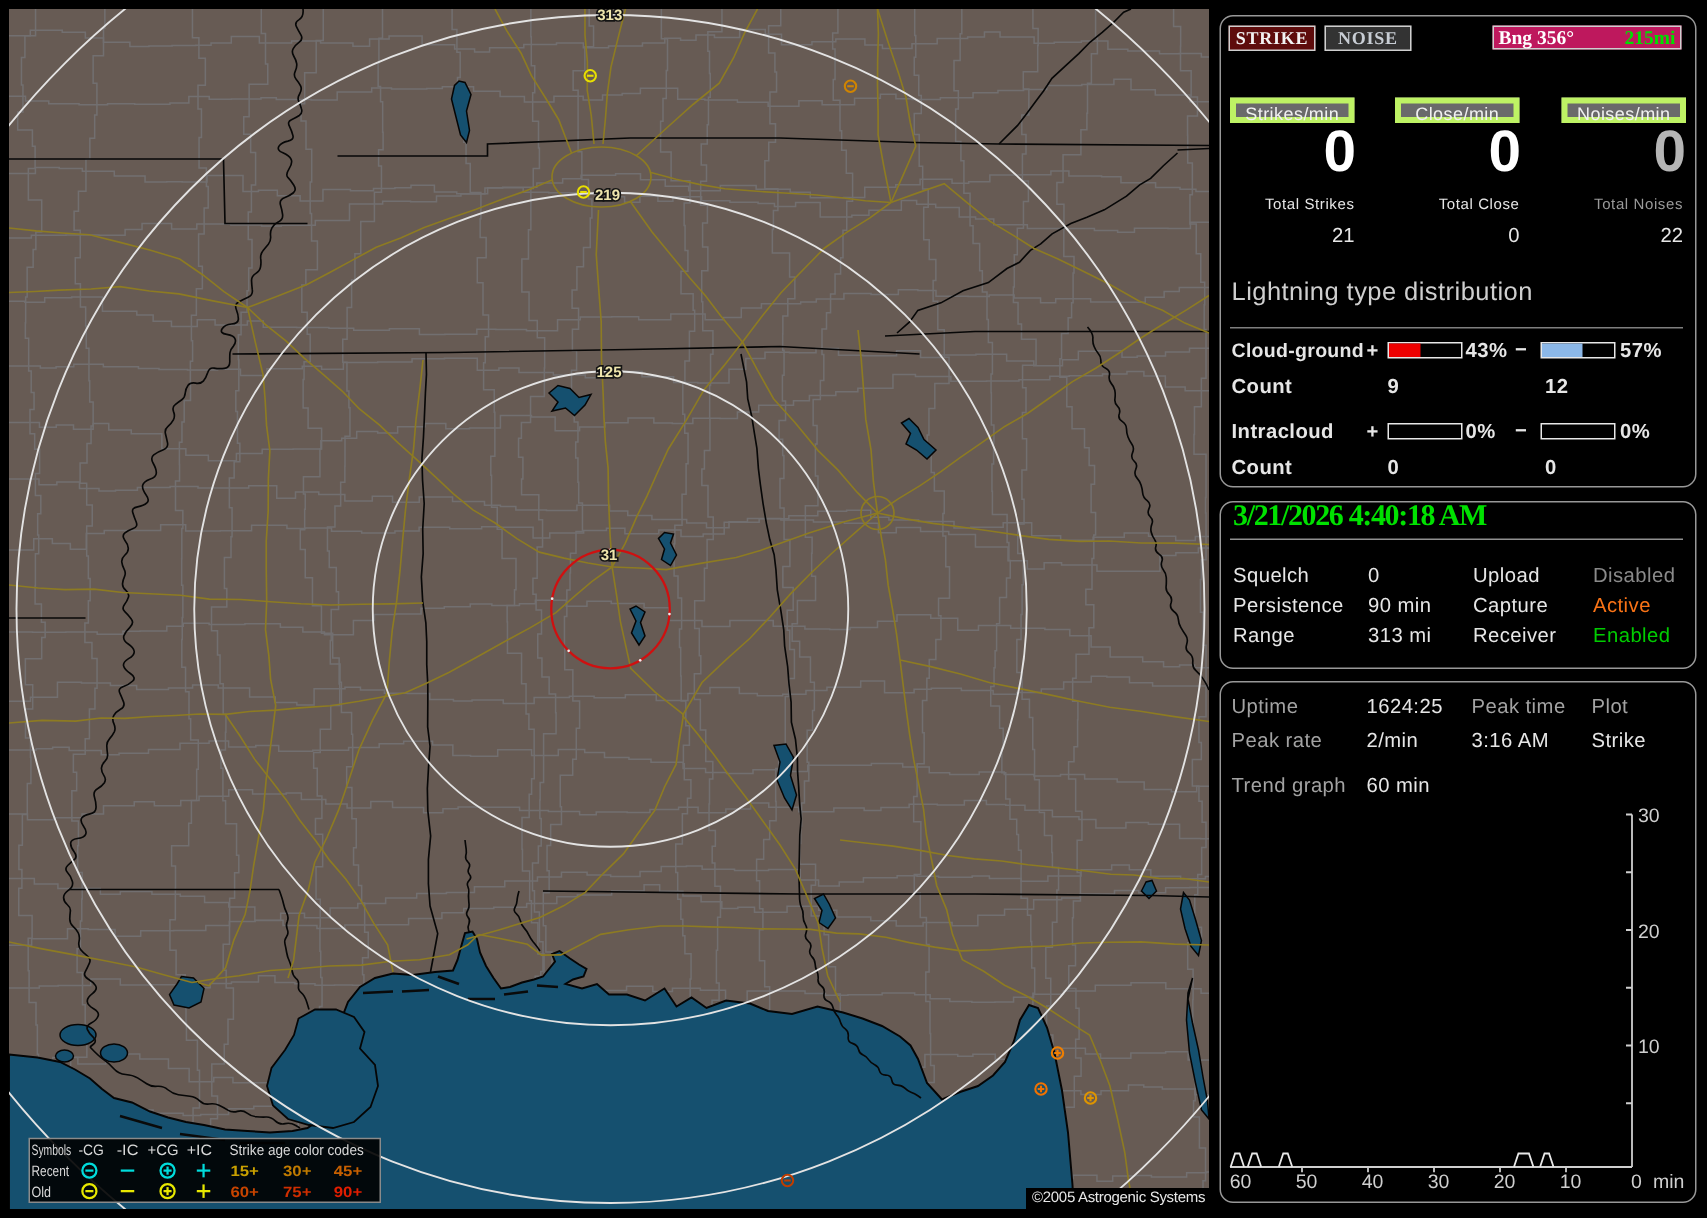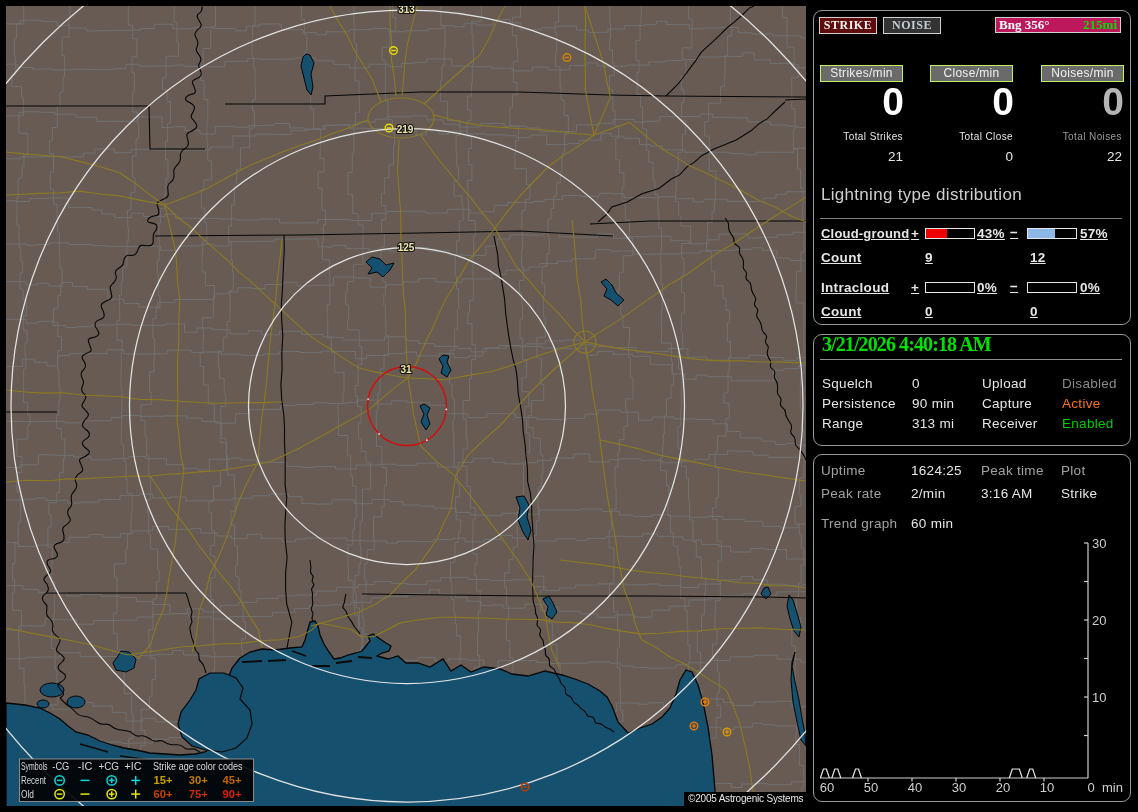--- a/index.html
+++ b/index.html
@@ -5,28 +5,28 @@
 html,body { width:1138px; height:812px; background:#000; overflow:hidden;
   font-family:"Liberation Sans", sans-serif; }
 .box { position:absolute; border:1px solid #989898; border-radius:9px; background:#000; }
 .btn { position:absolute; border:1px solid #cfcfcf; text-align:center;
   font-weight:bold; font-size:12px; line-height:15px; letter-spacing:0.5px; }
 .serif { font-family:"Liberation Serif", serif; }
 .bngbox { position:absolute; left:995px; top:17px; width:126px; height:16px;
   background:#be185d; border:1px solid #cfcfcf; font-weight:bold; font-size:13px;
   line-height:14px; display:flex; justify-content:space-between; padding:0 3px; }
 .sbtn { position:absolute; top:65px; width:83px; height:17px; background:#6a6a6a;
-  border:1px solid #bef264; color:#f0f0f0; font-size:12px; line-height:15px;
+  border:4px solid #bef264; color:#f0f0f0; font-size:12px; line-height:15px;
   text-align:center; letter-spacing:0.3px; }
 .bigz { position:absolute; top:85px; font-size:39px; font-weight:bold;
   letter-spacing:0; line-height:34px; }
 .tlab { position:absolute; top:131px; font-size:10px; letter-spacing:0.4px;margin-left:32px; }
 .tval { position:absolute; top:149px; font-size:13.5px; color:#e6e6e6; }
 .txt { position:absolute; color:#e6e6e6; font-size:13.5px; letter-spacing:0.3px; }
-.txt.b { font-weight:bold;text-decoration:underline; }
+.txt.b { font-weight:bold; }
 .bar { position:absolute; width:50px; height:11px; border:1px solid #e8e8e8; background:#000; }
 </style></head>
 <body>
 <svg id="map" style="position:absolute;left:6px;top:6px" width="800" height="800" viewBox="6 6 800 800">
 <rect x="6" y="6" width="800" height="800" fill="#675B54"></rect>
 <g stroke="#7d848c" stroke-width="1" fill="none" opacity="0.5">
 <path d="M23.7,6 L23.7,23.9 L16.6,23.9 L16.6,38.4 L14.3,38.4 L14.3,56.7 L15.3,56.7 L15.3,74.6 L11.8,74.6 L11.8,86.6 L21.6,86.6 L21.6,97.5 L23.4,97.5 L23.4,112.3 L18.9,112.3 L18.9,133.3 L27.8,133.3 L27.8,154.6 L23.9,154.6 L23.9,166.3 L22.1,166.3 L22.1,178.2 L18.1,178.2 L18.1,198 L17.1,198 L17.1,215.2 L16.9,215.2 L16.9,225.5 L19.1,225.5 L19.1,247.3 L20.8,247.3 L20.8,261.6 L22.7,261.6 L22.7,273 L20,273 L20,289.1 L23.1,289.1 L23.1,299.5 L26.4,299.5 L26.4,315.7 L23.6,315.7 L23.6,330.3 L27.2,330.3 L27.2,342.5 L25.1,342.5 L25.1,356.6 L25.8,356.6 L25.8,369.1 L23.6,369.1 L23.6,390.6 L23.4,390.6 L23.4,402.6 L27.6,402.6 L27.6,414.9 L30.1,414.9 L30.1,425 L27.8,425 L27.8,439.1 L16.9,439.1 L16.9,456.5 L21.8,456.5 L21.8,472.6 L17,472.6 L17,492 L20.3,492 L20.3,504.8 L20.6,504.8 L20.6,522.3 L18.2,522.3 L18.2,543 L14.9,543 L14.9,563.5 L12.6,563.5 L12.6,579.7 L14.6,579.7 L14.6,592.2 L12.5,592.2 L12.5,610.4 L21.4,610.4 L21.4,625.5 L18.8,625.5 L18.8,647.2 L19.4,647.2 L19.4,668.3 L24,668.3 L24,683.3 L24.9,683.3 L24.9,702.8 L25.7,702.8 L25.7,717.2 L28,717.2 L28,727.4 L30.1,727.4 L30.1,747 L34.1,747 L34.1,763.4 L37,763.4 L37,774.6 L35.5,774.6 L35.5,795.8 L37.4,795.8 L37.4,813.2 L33.7,813.2"></path>
 <path d="M69.9,6 L69.9,18.9 L69,18.9 L69,37.2 L62.1,37.2 L62.1,55.5 L64.6,55.5 L64.6,76.7 L63.1,76.7 L63.1,92.1 L59.9,92.1 L59.9,106.2 L57.3,106.2 L57.3,127.5 L52.3,127.5 L52.3,140.8 L49.4,140.8 L49.4,153.5 L53.5,153.5 L53.5,171.9 L50.2,171.9 L50.2,189.1 L53.6,189.1 L53.6,204.7 L57.1,204.7 L57.1,217.4 L57.5,217.4 L57.5,232.1 L59.3,232.1 L59.3,253.8 L59.8,253.8 L59.8,268 L62.1,268 L62.1,284 L60.7,284 L60.7,295.6 L58,295.6 L58,308.7 L53.4,308.7 L53.4,322.1 L57.8,322.1 L57.8,336.7 L61.5,336.7 L61.5,350.6 L57.8,350.6 L57.8,370.7 L58.9,370.7 L58.9,385.7 L60.1,385.7 L60.1,400.5 L58.9,400.5 L58.9,415.3 L56.6,415.3 L56.6,428.4 L61.3,428.4 L61.3,439 L64.7,439 L64.7,458.9 L63.3,458.9 L63.3,472.6 L59.6,472.6 L59.6,492.5 L56.8,492.5 L56.8,502.8 L48.9,502.8 L48.9,514.8 L51.1,514.8 L51.1,527.1 L47.9,527.1 L47.9,547.4 L52.3,547.4 L52.3,563.9 L51.8,563.9 L51.8,581.7 L54.8,581.7 L54.8,599.3 L54.5,599.3 L54.5,614 L53.6,614 L53.6,632.5 L51.4,632.5 L51.4,648.4 L55,648.4 L55,669.9 L56.8,669.9 L56.8,684.8 L57.9,684.8 L57.9,704.9 L47.1,704.9 L47.1,715.9 L38.2,715.9 L38.2,727.2 L40,727.2 L40,748.8 L44.6,748.8 L44.6,770.2 L39.9,770.2 L39.9,791.3 L44.3,791.3 L44.3,806.4 L44.7,806.4 L44.7,819.3 L40.6,819.3"></path>
 <path d="M128.3,6 L128.3,25.2 L132.6,25.2 L132.6,38.8 L136.9,38.8 L136.9,56.8 L132,56.8 L132,72.6 L134.3,72.6 L134.3,91.7 L132.7,91.7 L132.7,112 L137.6,112 L137.6,124.4 L138.8,124.4 L138.8,138.7 L136.1,138.7 L136.1,156 L132.4,156 L132.4,177.5 L134.9,177.5 L134.9,192.5 L130.9,192.5 L130.9,210.1 L127.6,210.1 L127.6,227.2 L128.4,227.2 L128.4,240.9 L126.9,240.9 L126.9,254.9 L127,254.9 L127,267 L122.8,267 L122.8,281.4 L121.3,281.4 L121.3,294.9 L119.6,294.9 L119.6,309.7 L119.7,309.7 L119.7,320.6 L117,320.6 L117,340.3 L121.9,340.3 L121.9,352.4 L121.2,352.4 L121.2,372.5 L121.1,372.5 L121.1,390.1 L121.9,390.1 L121.9,411.6 L121.5,411.6 L121.5,426.3 L121.2,426.3 L121.2,444.9 L123.7,444.9 L123.7,461.2 L126,461.2 L126,479.2 L127.1,479.2 L127.1,493.4 L132.2,493.4 L132.2,512.9 L131.1,512.9 L131.1,533.7 L127.6,533.7 L127.6,548.8 L125.8,548.8 L125.8,563.8 L114.4,563.8 L114.4,577.4 L117,577.4 L117,592 L116.9,592 L116.9,613.2 L113.3,613.2 L113.3,633.5 L117.4,633.5 L117.4,649.9 L123.5,649.9 L123.5,669 L124,669 L124,682.2 L124.3,682.2 L124.3,693.5 L131.6,693.5 L131.6,713.5 L133,713.5 L133,723.8 L133,723.8 L133,738.6 L128.7,738.6 L128.7,754.9 L129.4,754.9 L129.4,775.6 L129.9,775.6 L129.9,795.8 L128.6,795.8 L128.6,806.1 L131.5,806.1 L131.5,823.6 L134.8,823.6"></path>
 <path d="M174.2,6 L174.2,22.3 L177,22.3 L177,42.7 L178.5,42.7 L178.5,56.2 L166.1,56.2 L166.1,77.9 L162.5,77.9 L162.5,89.5 L167.1,89.5 L167.1,101.6 L170.4,101.6 L170.4,123.3 L167.6,123.3 L167.6,141.3 L165.5,141.3 L165.5,159.7 L168,159.7 L168,178.7 L165.8,178.7 L165.8,193.9 L164.7,193.9 L164.7,208.2 L160.7,208.2 L160.7,223.2 L158.9,223.2 L158.9,239.6 L159.2,239.6 L159.2,260.5 L157.2,260.5 L157.2,274.3 L158.3,274.3 L158.3,295.5 L159.9,295.5 L159.9,307.9 L156.1,307.9 L156.1,318.7 L152.9,318.7 L152.9,338.5 L154.7,338.5 L154.7,357.9 L154,357.9 L154,371.7 L149.6,371.7 L149.6,392.3 L151.2,392.3 L151.2,404.7 L141,404.7 L141,420.5 L145,420.5 L145,436.6 L146.7,436.6 L146.7,455.9 L148.8,455.9 L148.8,476.1 L150.6,476.1 L150.6,488.1 L150.3,488.1 L150.3,500 L147.3,500 L147.3,512.1 L148.6,512.1 L148.6,533.9 L150.4,533.9 L150.4,549.1 L157.7,549.1 L157.7,570.1 L159.2,570.1 L159.2,581.8 L156.4,581.8 L156.4,598.9 L153.1,598.9 L153.1,617.6 L153,617.6 L153,629.5 L148.8,629.5 L148.8,646.9 L150.8,646.9 L150.8,658.6 L155.6,658.6 L155.6,679.5 L152,679.5 L152,696.1 L149.5,696.1 L149.5,709.3 L141.2,709.3 L141.2,730.6 L145,730.6 L145,745.8 L140.4,745.8 L140.4,757.3 L137.4,757.3 L137.4,777.6 L141.5,777.6 L141.5,787.7 L140.3,787.7 L140.3,800.2 L139.6,800.2 L139.6,820.3 L134.2,820.3"></path>

